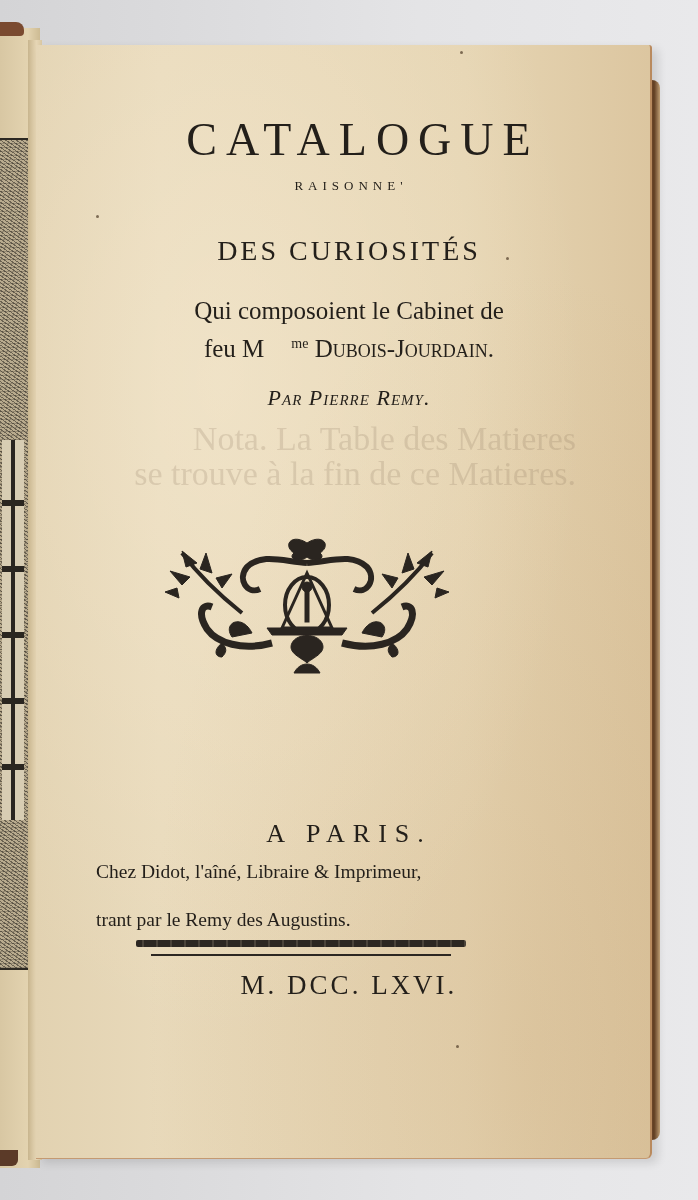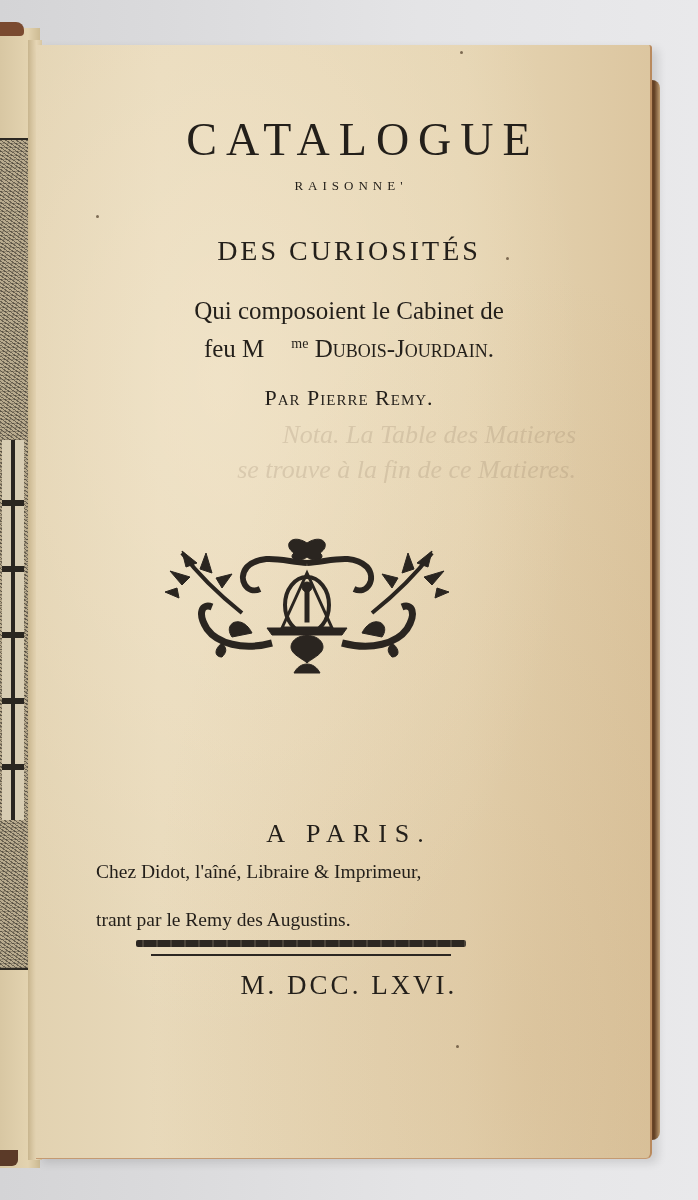--- a/index.html
+++ b/index.html
@@ -60,31 +60,31 @@
       radial-gradient(ellipse at 80% 90%, rgba(190,150,100,.20), transparent 55%),
       linear-gradient(90deg, #e2d2b1 0%, #e8d9ba 20%, #e6d5b3 70%, #dcc6a0 100%);
     border-right: 2px solid #b98a5e;
     border-bottom: 1px solid #c49a72;
     border-radius: 0 3px 6px 0;
     box-shadow: 6px 4px 10px rgba(0,0,0,.12);
     color: #231f1a;
   }
   .ghost {
     position: absolute; left: 60px; width: 480px; text-align: right;
-    font-size: 26px; color: rgba(120,100,80,.18); font-style: italic;
+    font-size: 34px; color: rgba(120,100,80,.18); 
   }
   .line { position: absolute; left: 0; width: 100%; text-align: center; white-space: nowrap; }
   .title { top: 68px; font-size: 46px; letter-spacing: 9px; left: 20px; font-family: Liberation Serif, serif; }
   .subtitle { top: 133px; font-size: 13px; letter-spacing: 5px; left: 8px; }
   .subtitle2 { top: 190px; font-size: 28px; letter-spacing: 3px; left: 6px; }
   .desc1 { top: 252px; font-size: 25px; left: 6px; }
   .desc2 { top: 290px; font-size: 25px; left: 6px; }
   .desc2 sup { font-size: 14px; vertical-align: 9px; padding-left: 27px; }
   .desc2 .sc { font-variant: small-caps; }
-  .author { top: 340px; font-size: 22px; font-variant: small-caps; letter-spacing: 1px; left: 6px; }
+  .author { top: 340px; font-size: 22px; font-style: italic; font-variant: small-caps; letter-spacing: 1px; left: 6px; }
   .ornament { position: absolute; left: 126px; top: 488px; width: 290px; height: 150px; }
   .place { top: 774px; font-size: 26px; letter-spacing: 8px; left: 6px; }
   .imprint { position: absolute; left: 60px; width: 420px; font-size: 19.5px; line-height: 24px; }
   .rule1 { position: absolute; left: 100px; top: 895px; width: 330px; height: 7px;
     background: repeating-linear-gradient(90deg, #2c2722 0 6px, #4a433a 6px 8px, #2c2722 8px 14px);
     border-radius: 2px; }
   .rule2 { position: absolute; left: 115px; top: 909px; width: 300px; height: 2px; background: #2c2722; }
   .date { top: 925px; font-size: 27px; letter-spacing: 3px; left: 6px; }
   .speck { position: absolute; width: 3px; height: 3px; border-radius: 50%; background: rgba(80,60,40,.7); }
 </style>

